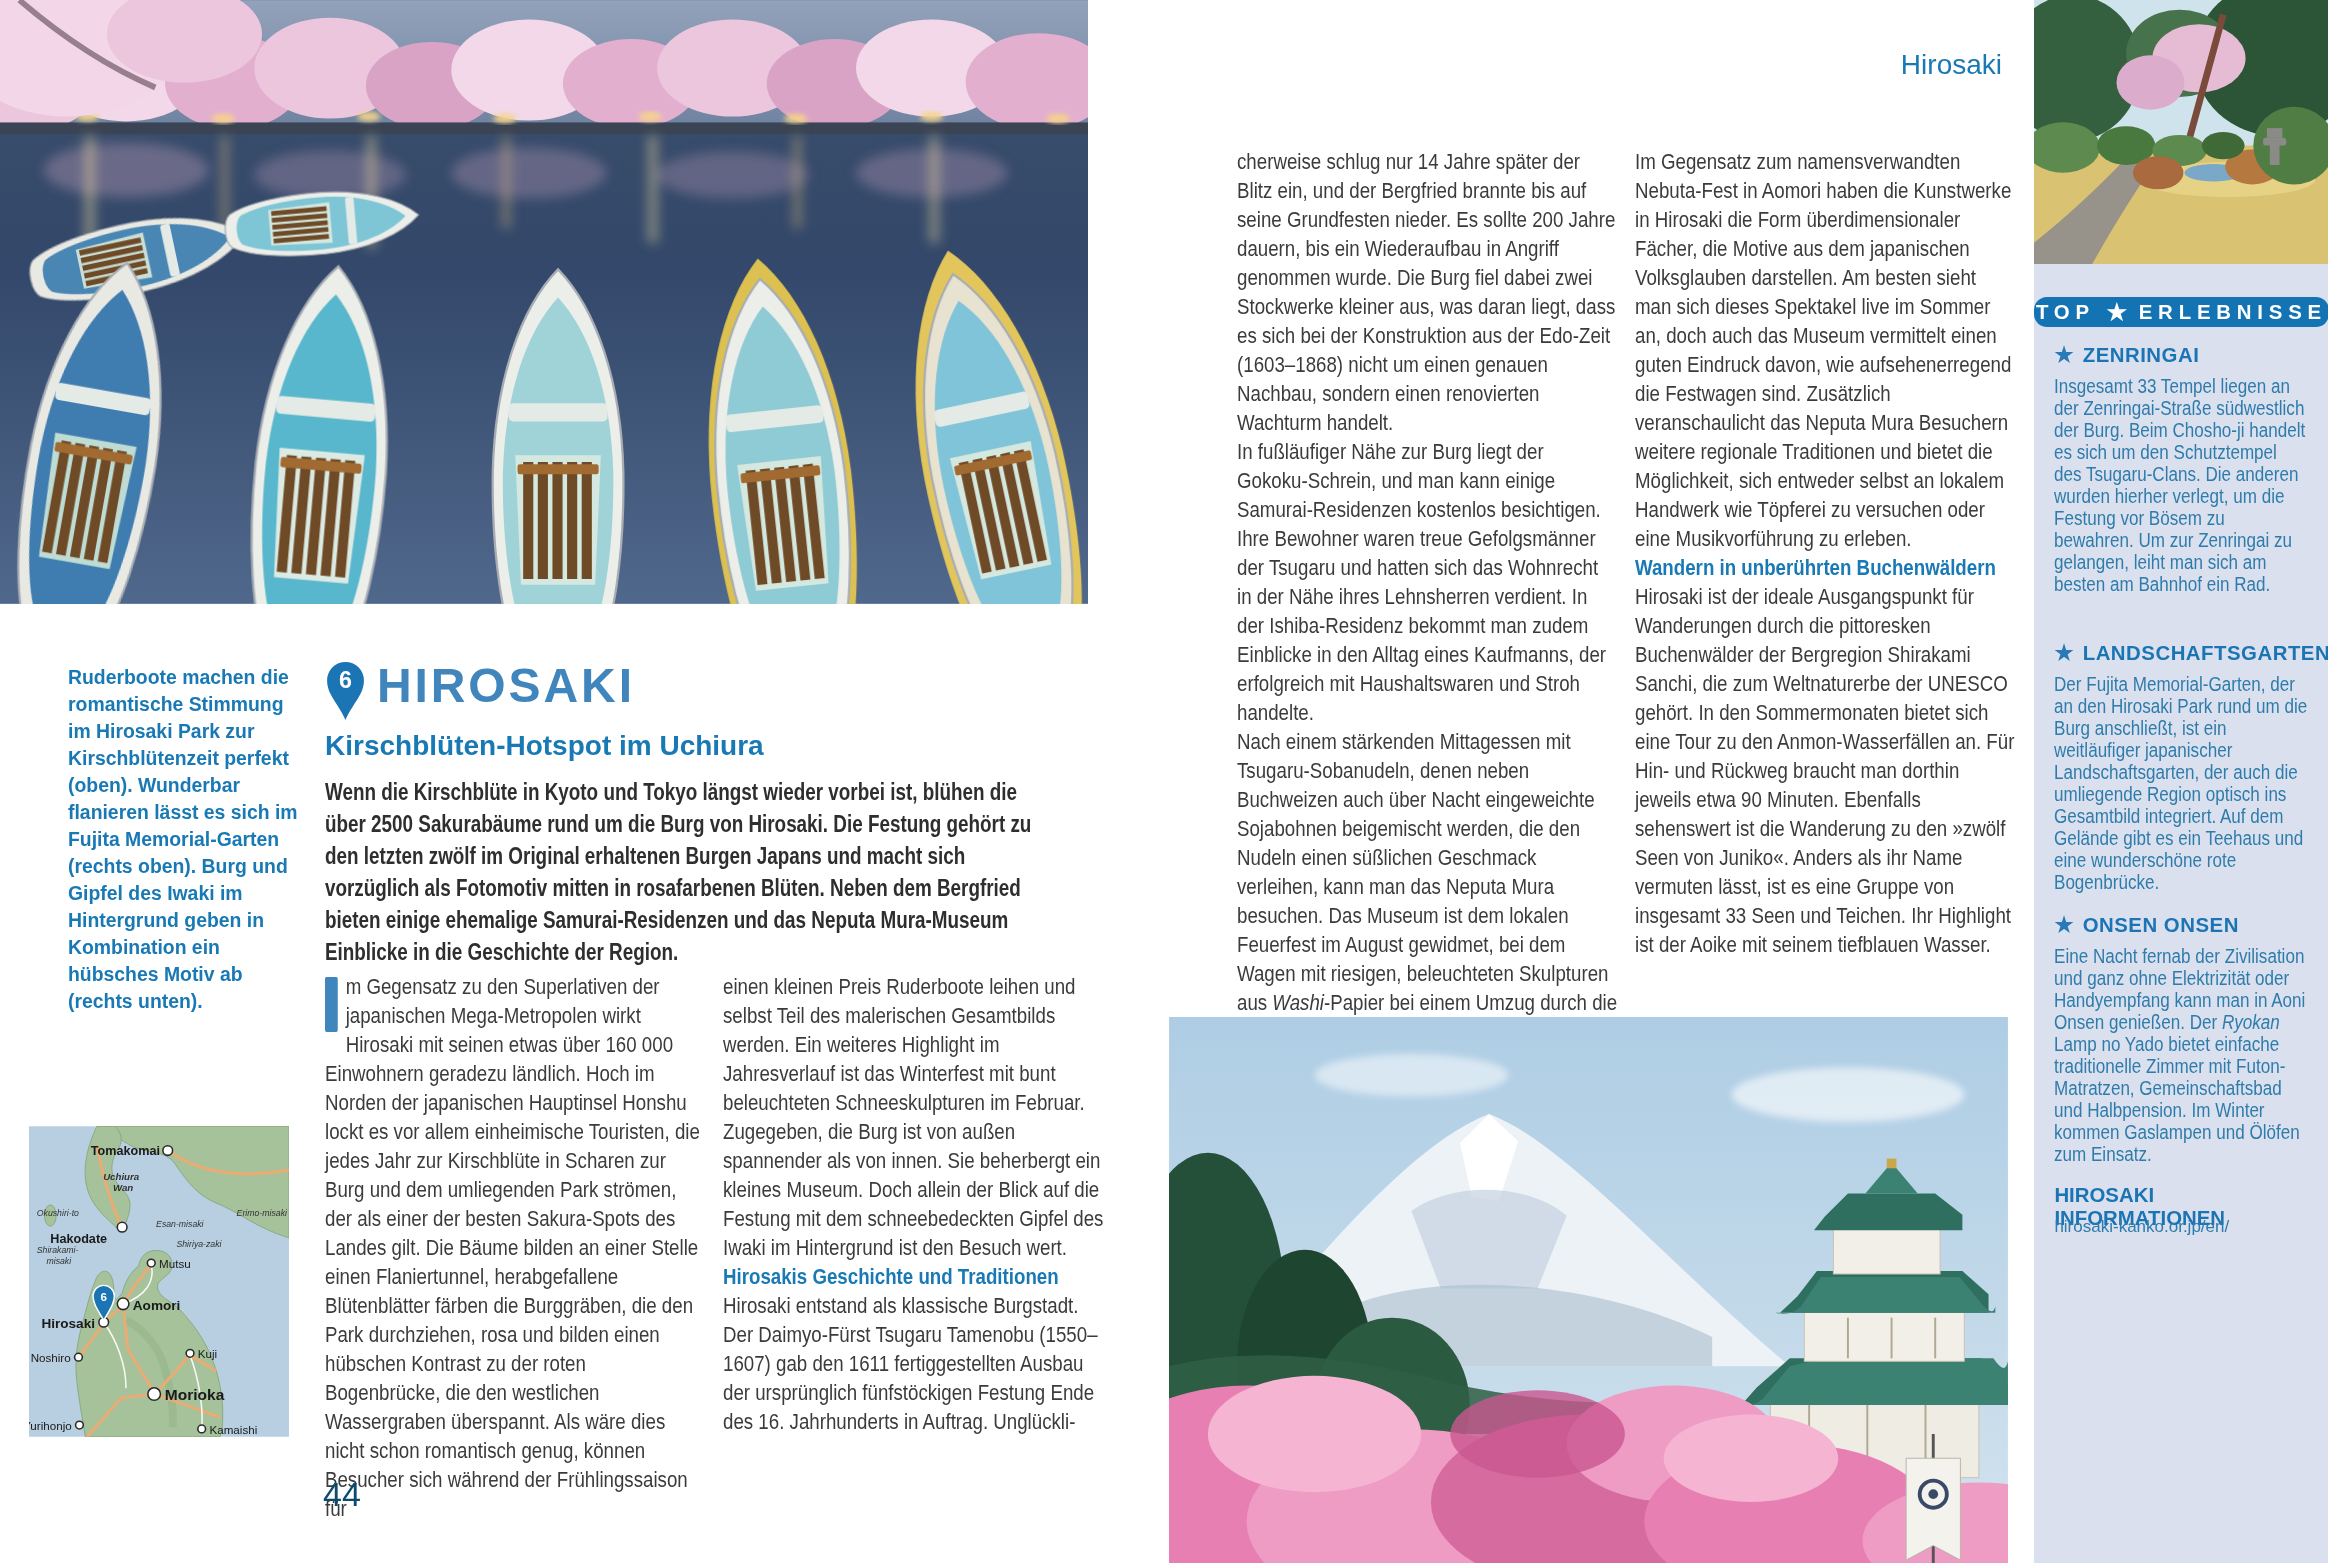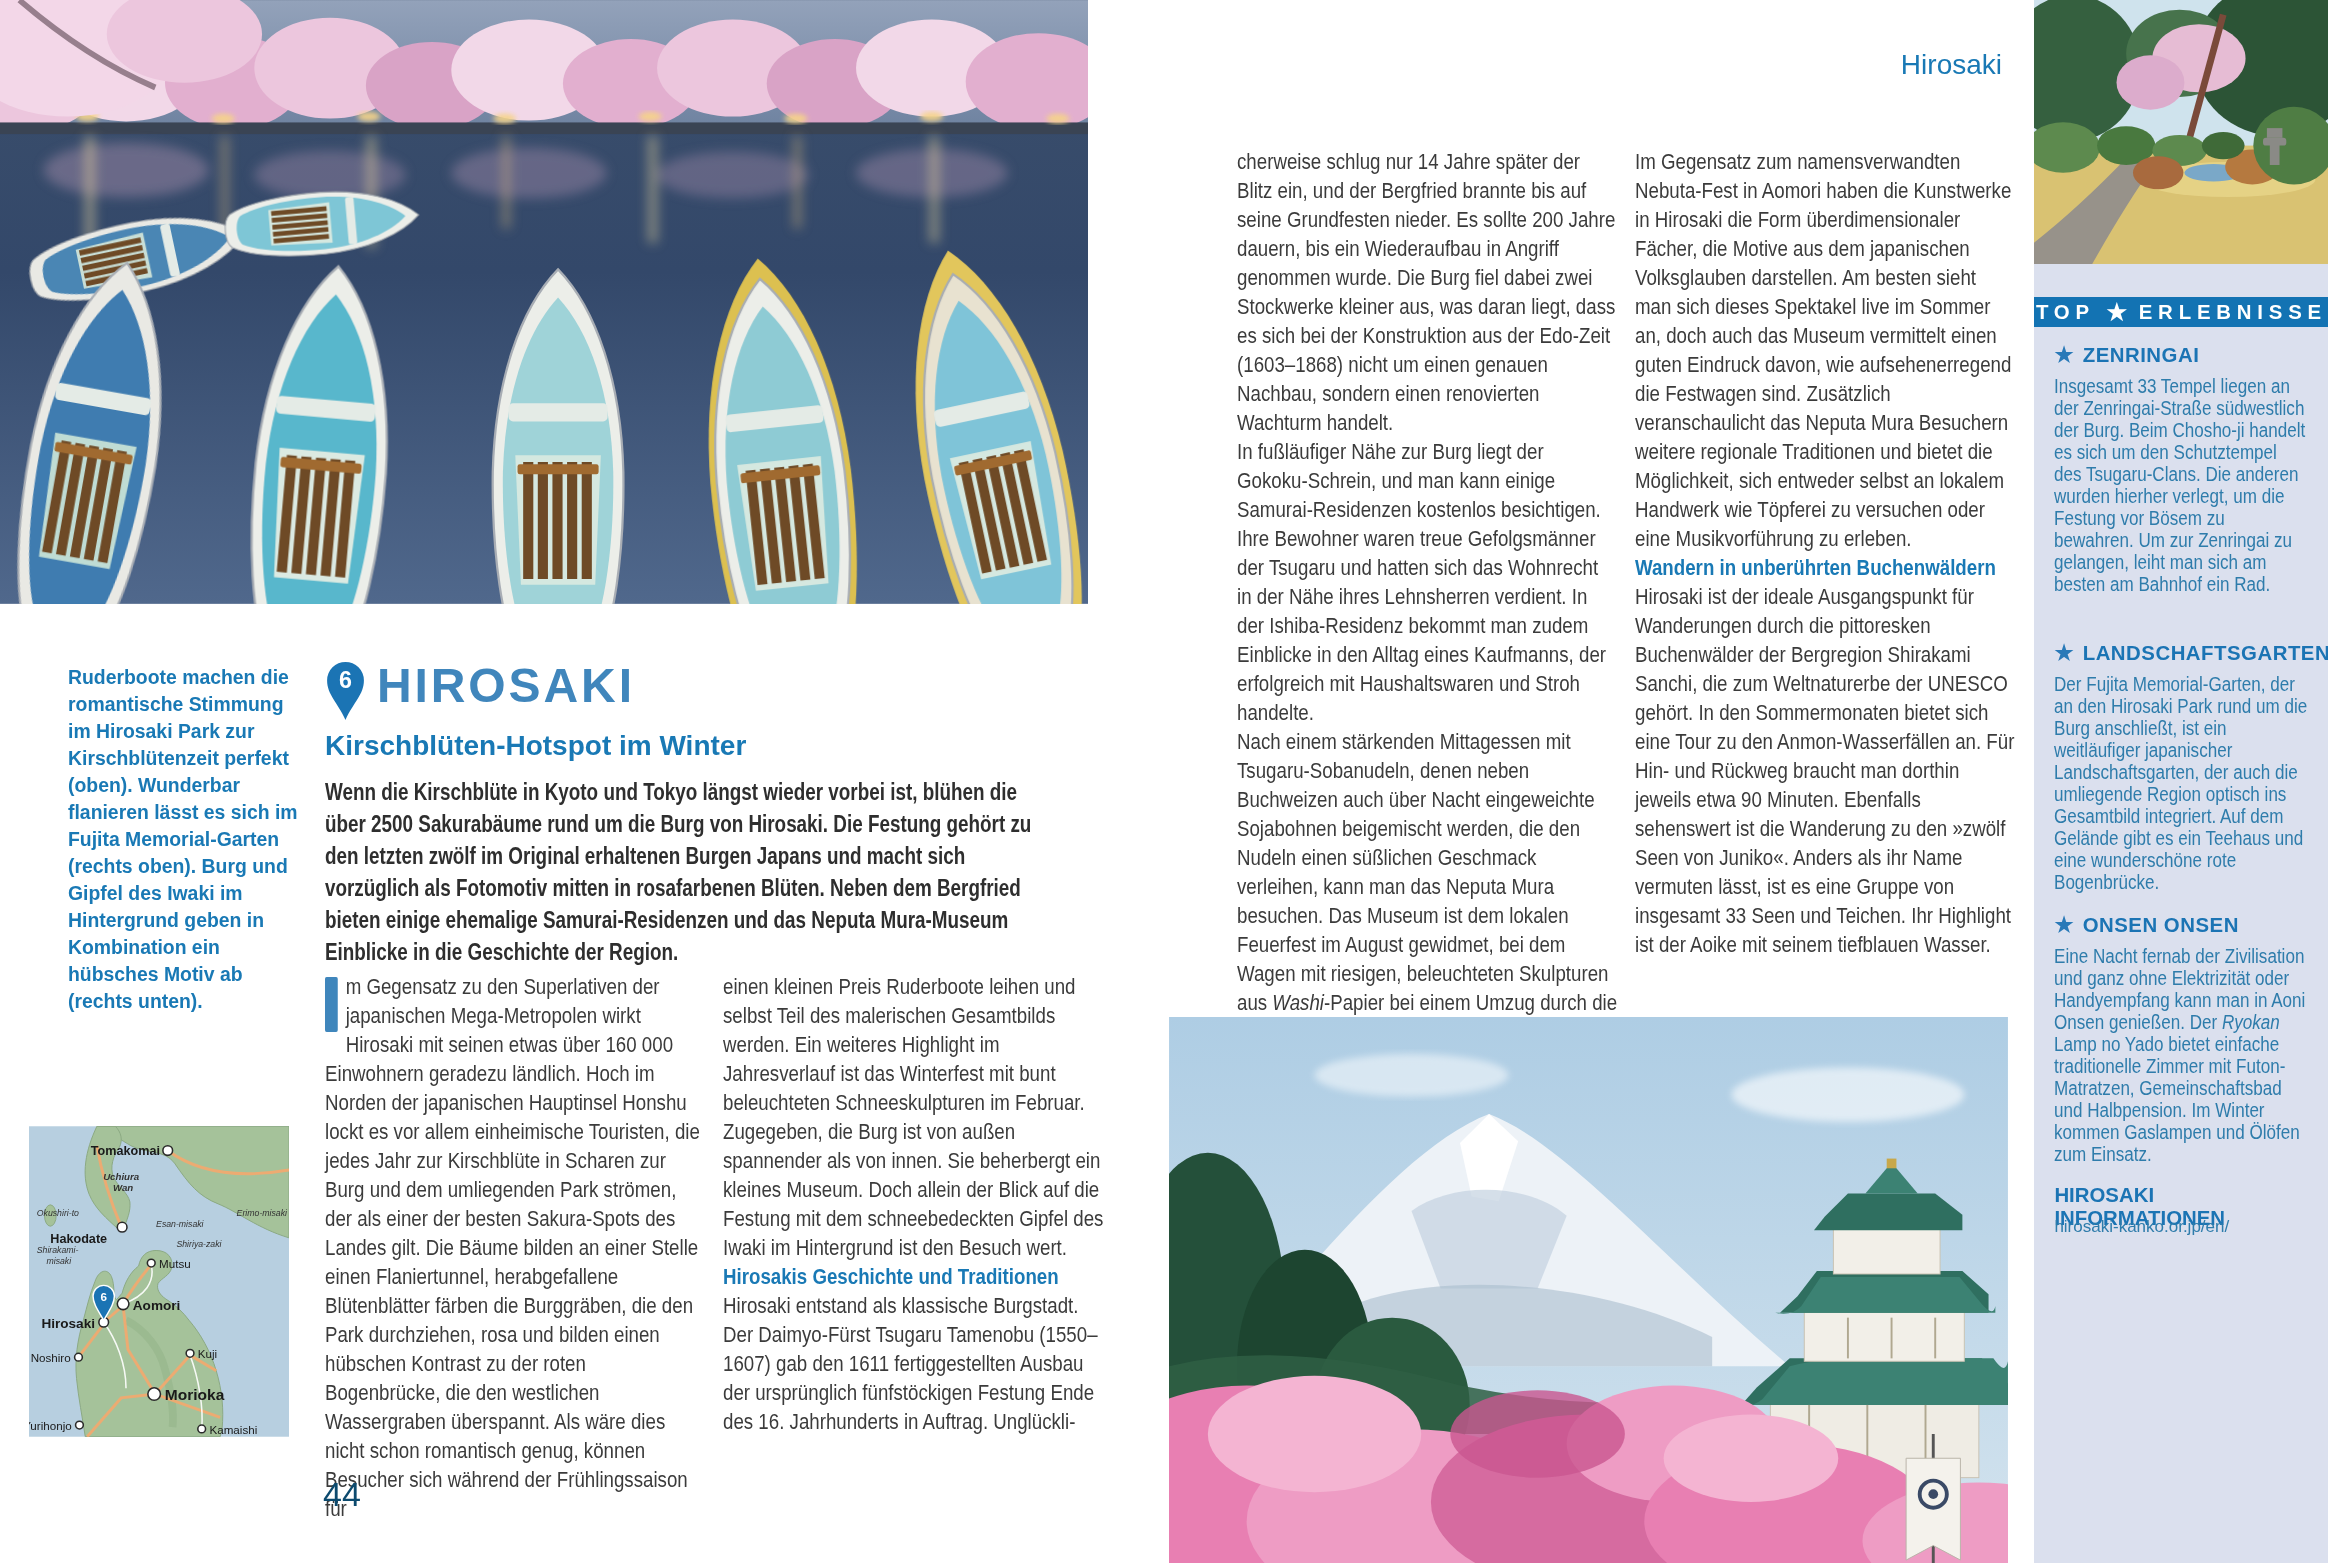--- a/index.html
+++ b/index.html
@@ -34,21 +34,21 @@
            margin:4.9px 9.7px 0 0;color:transparent;overflow:hidden;}
   .ital{font-style:italic;}
 
   .pagenum{left:323px;top:1475px;font-size:34px;font-weight:normal;color:#0c4a6e;}
 
   
   .sidebar{left:2034px;top:0;width:295px;height:1563px;background:#dbe0ee;}
   .side-photo{position:absolute;left:0;top:0;width:295px;height:264px;}
   .topbar{position:absolute;left:0;top:297px;width:295px;height:30px;background:#1373b3;
           display:flex;align-items:center;justify-content:center;gap:11.6px;
-          color:#ffffff;font-weight:bold;font-size:20.4px;letter-spacing:5.8px;}
+          color:#ffffff;font-weight:bold;font-size:20.4px;letter-spacing:5.8px;border-radius:13px;}
   .topbar .star{color:#ffffff;font-size:23px;letter-spacing:0;line-height:1;}
   .side-sec{position:absolute;left:20.4px;width:291px;}
   .side-title{display:flex;align-items:center;gap:8.7px;font-size:20.4px;font-weight:bold;
               color:#1b74b4;letter-spacing:0.5px;}
   .side-title .star{color:#2a7ab8;font-size:21.3px;line-height:1;}
   .side-text{position:absolute;left:20.4px;width:291px;font-size:19.4px;color:#2e7cab;
              line-height:22px;}
   .info-title{position:absolute;left:20.4px;font-size:20.4px;font-weight:bold;color:#1b74b4;}
   .info-link{position:absolute;left:20.4px;font-size:17px;color:#2e7cab;text-decoration:none;}
 
@@ -270,21 +270,21 @@
     </svg>
   </div>
 
   <div class="abs art-title-row" style="width:485px;">
     <svg class="pin-svg" width="41" height="62" viewBox="0 0 42 64">
       <path d="M21,62 C13,44 2,36 2,21 a19,19 0 1 1 38,0 C40,36 29,44 21,62 Z" fill="#1b74b4"></path>
       <text x="21" y="29" text-anchor="middle" font-size="24" font-weight="bold" fill="#ffffff" font-family="Liberation Sans, sans-serif">6</text>
     </svg>
     <div class="art-title">HIROSAKI</div>
   </div>
-  <div class="abs subtitle">Kirschblüten-Hotspot im Winter</div>
+  <div class="abs subtitle">Kirschblüten-Hotspot im Uchiura</div>
 
   <div class="abs intro cond" style="transform:scaleX(0.82);">Wenn die Kirschblüte in Kyoto und Tokyo längst wieder vorbei ist, blühen die über 2500 Sakurabäume rund um die Burg von Hirosaki. Die Festung gehört zu den letzten zwölf im Original erhaltenen Burgen Japans und macht sich vorzüglich als Fotomotiv mitten in rosafarbenen Blüten. Neben dem Bergfried bieten einige ehemalige Samurai-Residenzen und das Neputa Mura-Museum Einblicke in die Geschichte der Region.</div>
 
   <div class="abs bodycol cond" style="left:325px;top:972px;">
     <p><span class="dropcap">I</span><span>m Gegensatz zu den Superlativen der japanischen Mega-Metropolen wirkt Hirosaki mit seinen etwas über 160 000 Einwohnern geradezu ländlich. Hoch im Norden der japanischen Hauptinsel Honshu lockt es vor allem einheimische Touristen, die jedes Jahr zur Kirschblüte in Scharen zur Burg und dem umliegenden Park strömen, der als einer der besten Sakura-Spots des Landes gilt. Die Bäume bilden an einer Stelle einen Flaniertunnel, herabgefallene Blütenblätter färben die Burggräben, die den Park durchziehen, rosa und bilden einen hübschen Kontrast zu der roten Bogenbrücke, die den westlichen Wassergraben überspannt. Als wäre dies nicht schon romantisch genug, können Besucher sich während der Frühlingssaison für</span></p>
   </div>
 
   <div class="abs bodycol cond" style="left:723px;top:972px;">
     <p>einen kleinen Preis Ruderboote leihen und selbst Teil des malerischen Gesamtbilds werden. Ein weiteres Highlight im Jahresverlauf ist das Winterfest mit bunt beleuchteten Schneeskulpturen im Februar.</p>
     <p>Zugegeben, die Burg ist von außen spannender als von innen. Sie beherbergt ein kleines Museum. Doch allein der Blick auf die Festung mit dem schneebedeckten Gipfel des Iwaki im Hintergrund ist den Besuch wert.</p>

